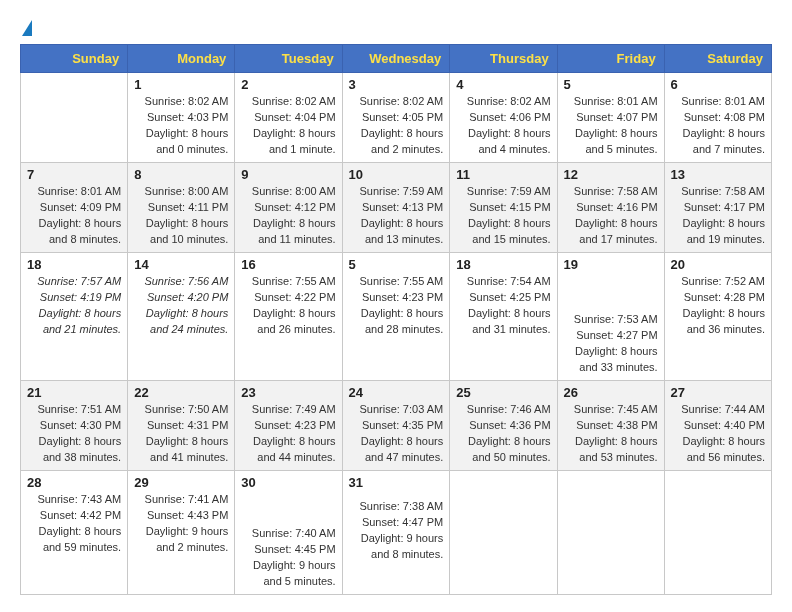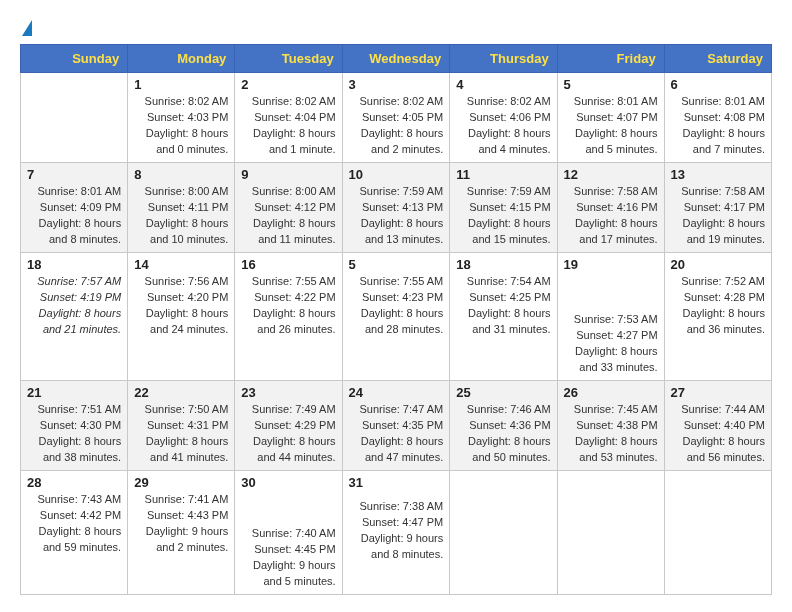--- a/index.html
+++ b/index.html
@@ -225,21 +225,21 @@
       <tr>
         <td>
           <span class="day-number">18</span>
           <div class="day-info" style="white-space: pre-line; font-style: italic;">Sunrise: 7:57 AM
 Sunset: 4:19 PM
 Daylight: 8 hours
 and 21 minutes.</div>
         </td>
         <td>
           <span class="day-number">14</span>
-          <div class="day-info" style="white-space: pre-line;">Sunrise: 7:56 AM
+          <div class="day-info" style="white-space: pre-line; font-style: italic;">Sunrise: 7:56 AM
 Sunset: 4:20 PM
 Daylight: 8 hours
 and 24 minutes.</div>
         </td>
         <td>
           <span class="day-number">16</span>
           <div class="day-info" style="white-space: pre-line;">Sunrise: 7:55 AM
 Sunset: 4:22 PM
 Daylight: 8 hours
 and 26 minutes.</div>
@@ -284,27 +284,27 @@
         <td>
           <span class="day-number">22</span>
           <div class="day-info" style="white-space: pre-line;">Sunrise: 7:50 AM
 Sunset: 4:31 PM
 Daylight: 8 hours
 and 41 minutes.</div>
         </td>
         <td>
           <span class="day-number">23</span>
           <div class="day-info" style="white-space: pre-line;">Sunrise: 7:49 AM
-Sunset: 4:29 PM
+Sunset: 4:23 PM
 Daylight: 8 hours
 and 44 minutes.</div>
         </td>
         <td>
           <span class="day-number">24</span>
-          <div class="day-info" style="white-space: pre-line;">Sunrise: 7:47 AM
+          <div class="day-info" style="white-space: pre-line;">Sunrise: 7:03 AM
 Sunset: 4:35 PM
 Daylight: 8 hours
 and 47 minutes.</div>
         </td>
         <td>
           <span class="day-number">25</span>
           <div class="day-info" style="white-space: pre-line;">Sunrise: 7:46 AM
 Sunset: 4:36 PM
 Daylight: 8 hours
 and 50 minutes.</div>

